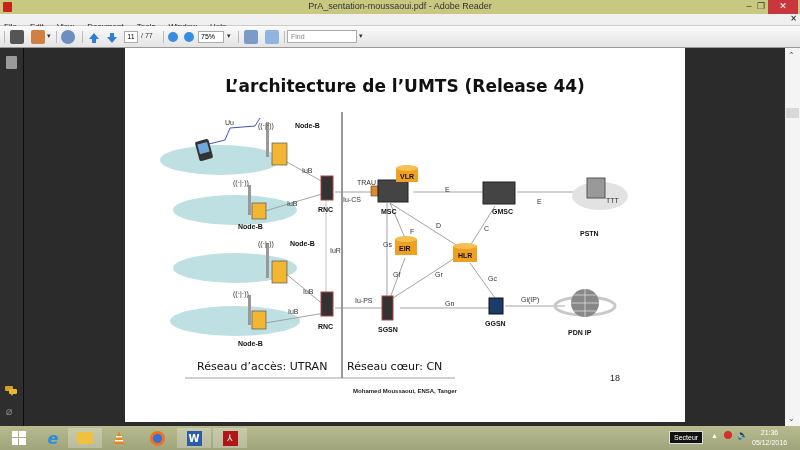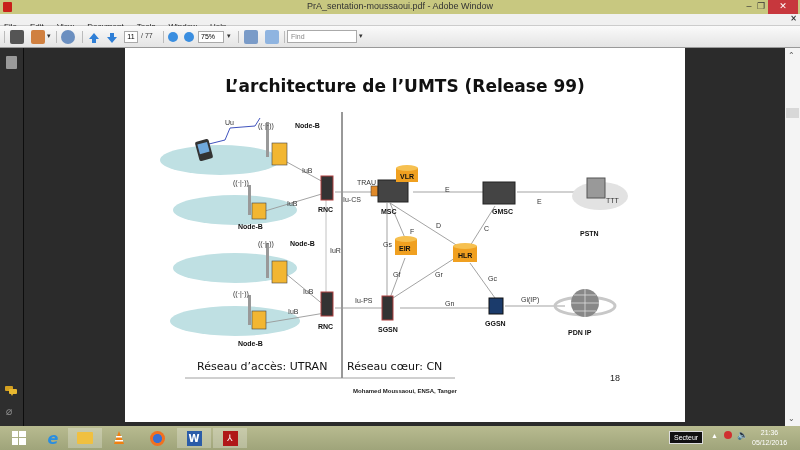--- a/index.html
+++ b/index.html
@@ -44,21 +44,21 @@
   .task.active { background: rgba(255,255,255,0.25); }
   .secteur { position: absolute; left: 669px; top: 431px; background: #111; color: #fff; font-size: 7px; padding: 2px 4px; border: 1px solid #ddd; font-family: "Liberation Sans", sans-serif; }
   .tray { position: absolute; top: 432px; font-size: 7px; color: #fff; font-family: "Liberation Sans", sans-serif; }
   .clock { position: absolute; left: 752px; top: 428px; font-size: 7px; color: #fff; text-align: center; line-height: 10px; font-family: "Liberation Sans", sans-serif; }
 </style>
 </head>
 <body>
 
 <div class="titlebar">
   <div class="app-icon"></div>
-  <div class="title">PrA_sentation-moussaoui.pdf - Adobe Window</div>
+  <div class="title">PrA_sentation-moussaoui.pdf - Adobe Reader</div>
   <div class="winbtn min">–</div>
   <div class="winbtn max" style="left:752px;">❐</div>
   <div class="winbtn close">✕</div>
 </div>
 
 <div class="menubar">
   <span class="item">File</span>
   <span class="item">Edit</span>
   <span class="item">View</span>
   <span class="item">Document</span>
@@ -109,21 +109,21 @@
         <rect x="4" y="3" width="8" height="5" rx="1" fill="#e8b830"></rect>
         <path d="M6 8 L7 10 L8 8Z" fill="#e8b830"></path>
       </svg>
   </div>
   <div class="attach-icon">⌀</div>
 </div>
 
 <div class="docarea"></div>
 
 <div class="page">
-  <div class="slide-title">L’architecture de l’UMTS (Release 99)</div>
+  <div class="slide-title">L’architecture de l’UMTS (Release 44)</div>
 
   <svg class="diagram" width="560" height="374" viewBox="0 0 560 374">
 
     <line x1="217" y1="64" x2="217" y2="330" stroke="#333" stroke-width="1"></line>
     <line x1="60" y1="330" x2="330" y2="330" stroke="#888" stroke-width="0.8"></line>
 
     <ellipse cx="95" cy="112" rx="60" ry="15" fill="#bfe0e3"></ellipse>
     <ellipse cx="110" cy="162" rx="62" ry="15" fill="#bfe0e3"></ellipse>
     <ellipse cx="110" cy="220" rx="62" ry="15" fill="#bfe0e3"></ellipse>
     <ellipse cx="110" cy="273" rx="65" ry="15" fill="#bfe0e3"></ellipse>

